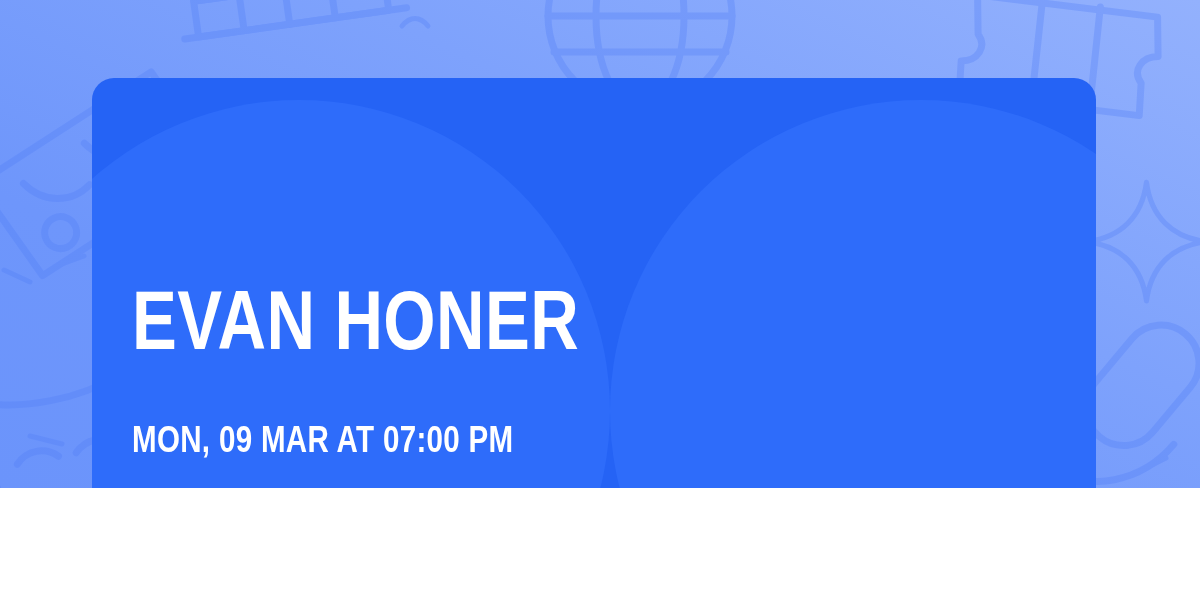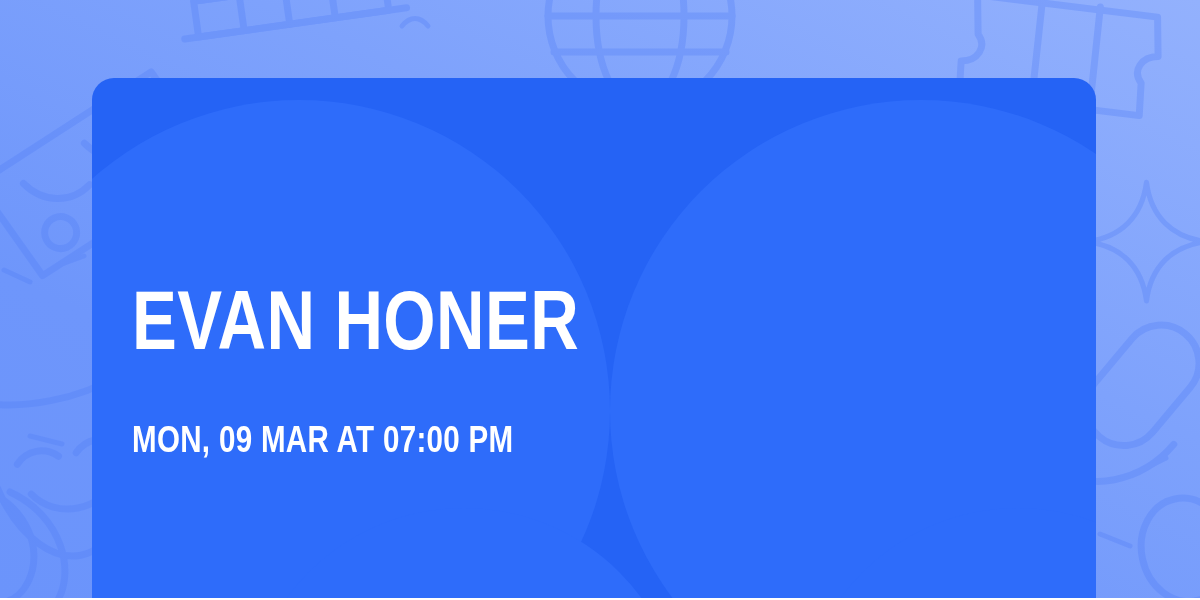--- a/index.html
+++ b/index.html
@@ -3,21 +3,21 @@
 <meta charset="utf-8">
 <style>
   html, body {
     margin: 0;
     padding: 0;
     background: #ffffff;
   }
   #stage {
     position: relative;
     width: 1200px;
-    height: 598px;
+    height: 488px;
     overflow: hidden;
     font-family: "Liberation Sans", sans-serif;
   }
 
   
   .backdrop {
     position: absolute;
     inset: 0;
     background: linear-gradient(205deg, #93b1fd 0%, #7ea2fc 38%, #6e96fb 72%, #6b94fb 100%);
   }

